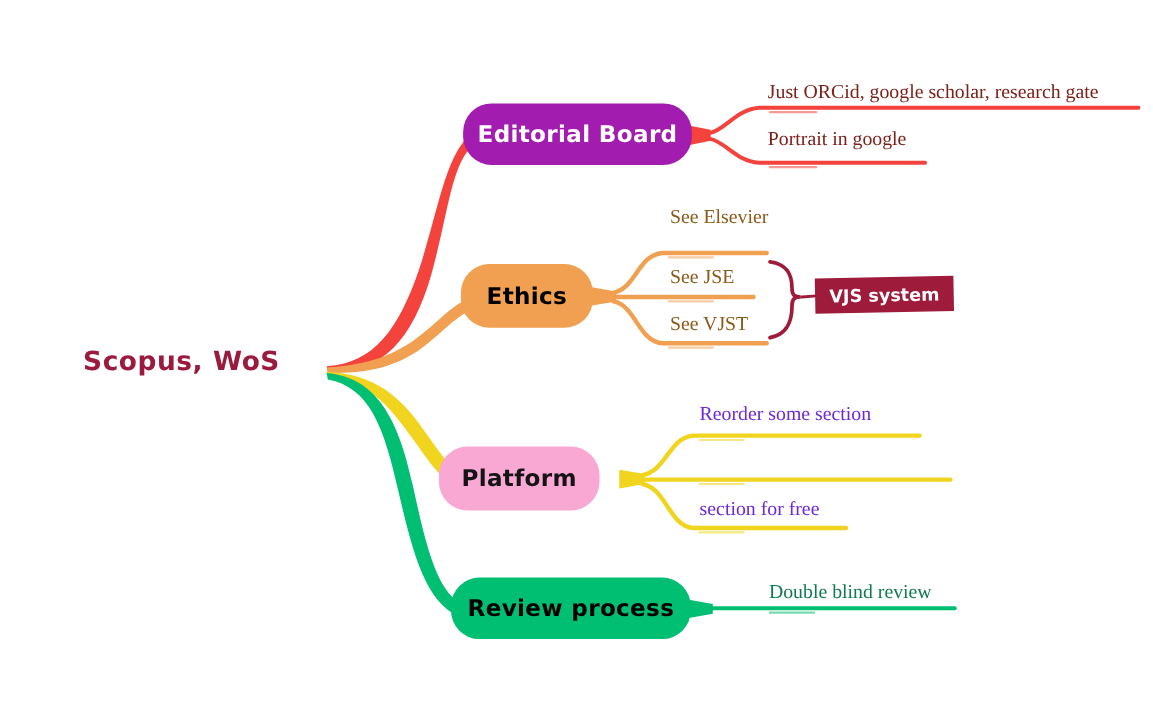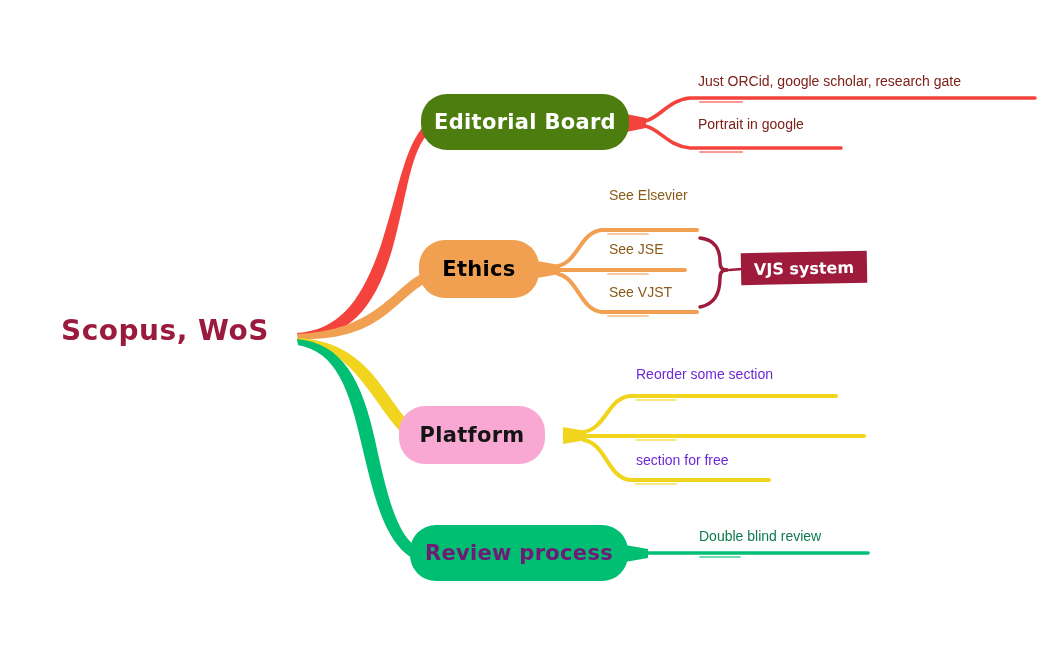--- a/index.html
+++ b/index.html
@@ -28,21 +28,21 @@
   }
 
   
   .root-label {
     position: absolute;
     left: 40px;
     top: 314px;
     width: 250px;
     text-align: center;
     font-family: "DejaVu Sans", sans-serif;
-    font-size: 28px;
+    font-size: 24px;
     font-weight: bold;
     letter-spacing: 0.5px;
     color: #9B1B3F;
     white-space: nowrap;
   }
 
   
   .pill {
     position: absolute;
     display: flex;
@@ -51,40 +51,40 @@
     border-radius: 26px;
     font-family: "DejaVu Sans", sans-serif;
     font-size: 21px;
     font-weight: bold;
     letter-spacing: 0.3px;
     white-space: nowrap;
     box-sizing: border-box;
   }
   .pill-editorial {
     left: 421px; top: 94px; width: 208px; height: 56px;
-    background: #4d7c0f; color: #ffffff;
+    background: #a21caf; color: #ffffff;
   }
   .pill-ethics {
     left: 419px; top: 240px; width: 120px; height: 58px;
     background: #F0A050; color: #000000;
   }
   .pill-platform {
     left: 399px; top: 406px; width: 146px; height: 58px;
     background: #f9a8d4; color: #141414;
   }
   .pill-review {
     left: 410px; top: 525px; width: 218px; height: 56px;
-    background: #00BE72; color: #701a75;
+    background: #00BE72; color: #000000;
   }
 
   
   .sub {
     position: absolute;
-    font-family: Liberation Sans, sans-serif;
-    font-size: 14px;
+    font-family: Liberation Serif, serif;
+    font-size: 18px;
     font-weight: normal;
     white-space: nowrap;
     line-height: 1;
     text-align: center;
   }
   .sub-red   { color: #7D2018; }
   .sub-org   { color: #8A5A18; }
   .sub-yel   { color: #6d28d9; }
   .sub-grn   { color: #0E7A4E; }
 

